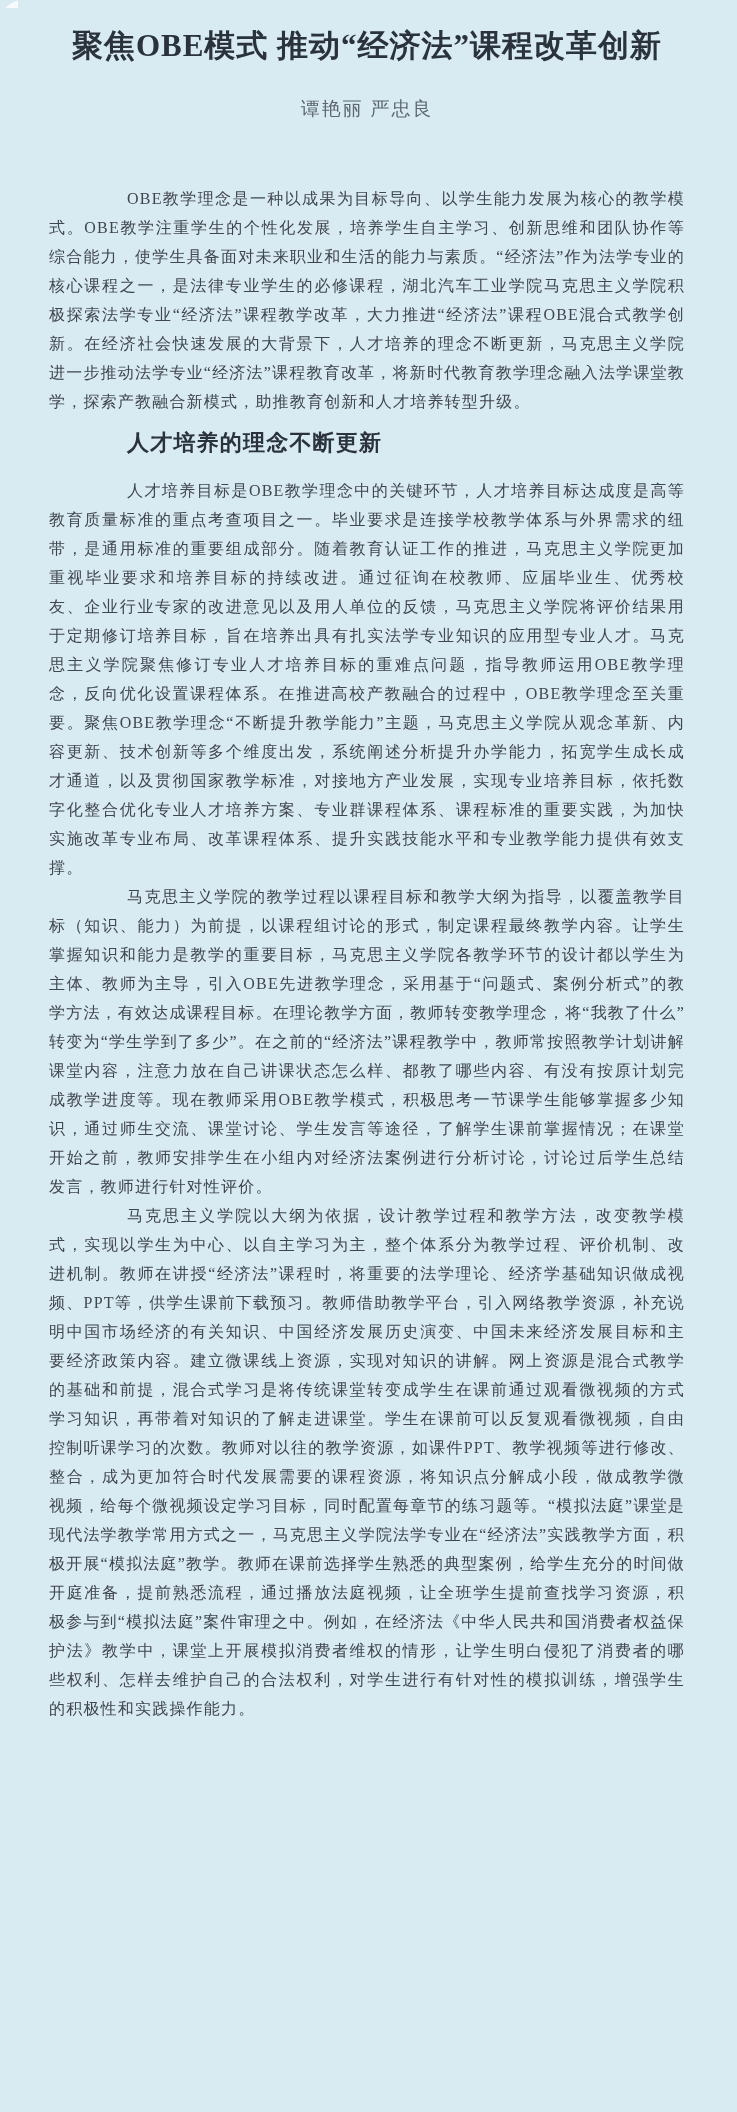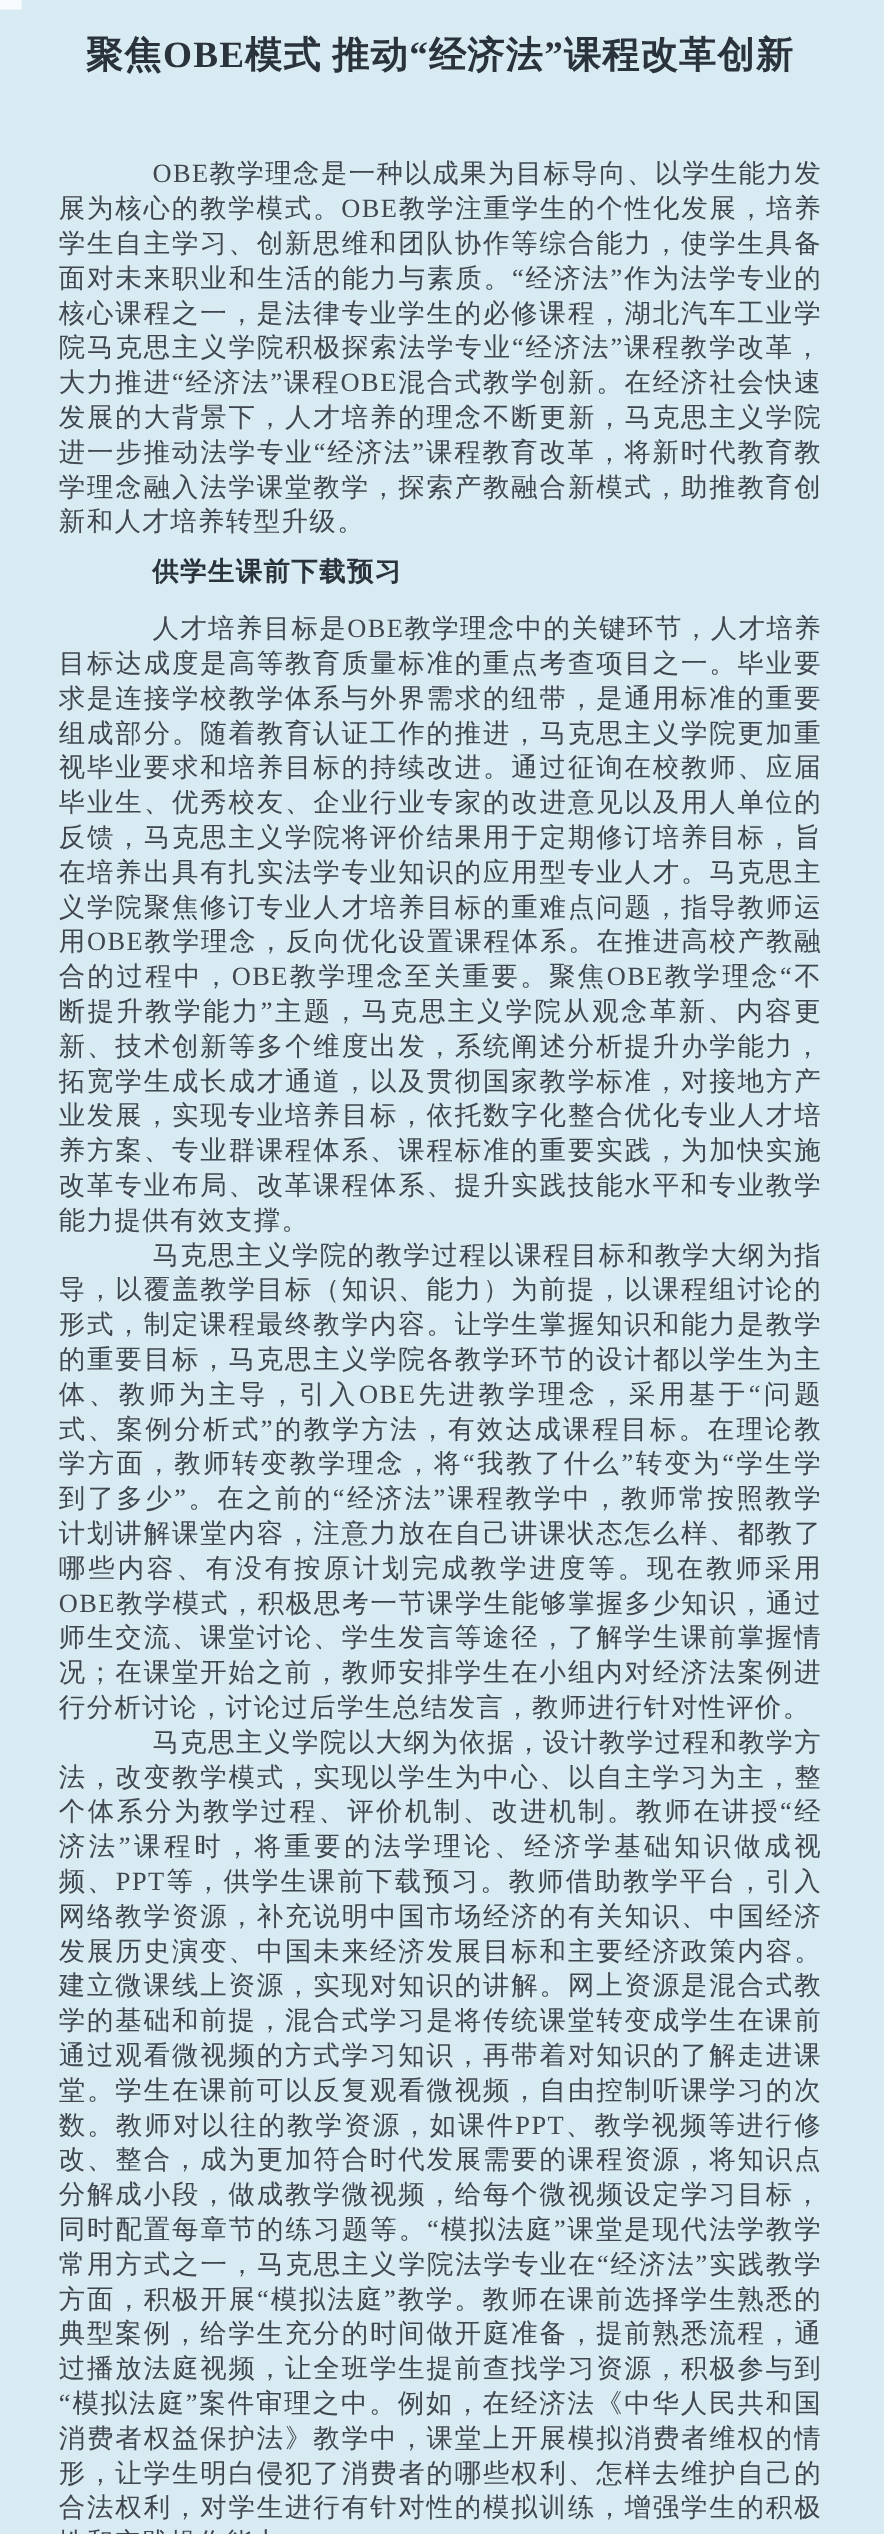--- a/index.html
+++ b/index.html
@@ -10,20 +10,21 @@
   .page {
     position: relative;
     box-sizing: border-box;
     width: 737px;
     height: 2112px;
     background: #d8eaf2;
     overflow: hidden;
     padding: 24px 52px 0 49px;
     font-family: "Liberation Serif", "DejaVu Serif", serif;
     color: #40464e;
+    border-radius: 23px;
   }
   .title {
     margin: 0;
     font-size: 31px;
     line-height: 44px;
     font-weight: bold;
     text-align: center;
     letter-spacing: 1px;
     color: #2a323c;
     white-space: nowrap;
@@ -31,21 +32,21 @@
   .authors {
     margin-top: 28px;
     font-size: 19px;
     line-height: 26px;
     text-align: center;
     letter-spacing: 2px;
     color: #5d6770;
   }
   p.body {
     margin: 0;
-    font-size: 22px;
+    font-size: 16px;
     line-height: 29px;
     letter-spacing: 1.2px;
     text-align: justify;
     text-indent: 78px;
   }
   p.body.first {
     margin-top: 62px;
   }
   h2.section-heading {
     margin: 12px 0 19px 0;
@@ -67,24 +68,25 @@
   }
 </style>
 </head>
 <body>
 
 <div class="page">
   <div class="scan-corner"></div>
 
   <h1 class="title">聚焦OBE模式 推动“经济法”课程改革创新</h1>
 
+  <div class="authors">谭艳丽 严忠良</div>
 
   <p class="body first">OBE教学理念是一种以成果为目标导向、以学生能力发展为核心的教学模式。OBE教学注重学生的个性化发展，培养学生自主学习、创新思维和团队协作等综合能力，使学生具备面对未来职业和生活的能力与素质。“经济法”作为法学专业的核心课程之一，是法律专业学生的必修课程，湖北汽车工业学院马克思主义学院积极探索法学专业“经济法”课程教学改革，大力推进“经济法”课程OBE混合式教学创新。在经济社会快速发展的大背景下，人才培养的理念不断更新，马克思主义学院进一步推动法学专业“经济法”课程教育改革，将新时代教育教学理念融入法学课堂教学，探索产教融合新模式，助推教育创新和人才培养转型升级。</p>
 
-  <h2 class="section-heading">供学生课前下载预习</h2>
+  <h2 class="section-heading">人才培养的理念不断更新</h2>
 
   <p class="body">人才培养目标是OBE教学理念中的关键环节，人才培养目标达成度是高等教育质量标准的重点考查项目之一。毕业要求是连接学校教学体系与外界需求的纽带，是通用标准的重要组成部分。随着教育认证工作的推进，马克思主义学院更加重视毕业要求和培养目标的持续改进。通过征询在校教师、应届毕业生、优秀校友、企业行业专家的改进意见以及用人单位的反馈，马克思主义学院将评价结果用于定期修订培养目标，旨在培养出具有扎实法学专业知识的应用型专业人才。马克思主义学院聚焦修订专业人才培养目标的重难点问题，指导教师运用OBE教学理念，反向优化设置课程体系。在推进高校产教融合的过程中，OBE教学理念至关重要。聚焦OBE教学理念“不断提升教学能力”主题，马克思主义学院从观念革新、内容更新、技术创新等多个维度出发，系统阐述分析提升办学能力，拓宽学生成长成才通道，以及贯彻国家教学标准，对接地方产业发展，实现专业培养目标，依托数字化整合优化专业人才培养方案、专业群课程体系、课程标准的重要实践，为加快实施改革专业布局、改革课程体系、提升实践技能水平和专业教学能力提供有效支撑。</p>
 
 
   <p class="body">马克思主义学院的教学过程以课程目标和教学大纲为指导，以覆盖教学目标（知识、能力）为前提，以课程组讨论的形式，制定课程最终教学内容。让学生掌握知识和能力是教学的重要目标，马克思主义学院各教学环节的设计都以学生为主体、教师为主导，引入OBE先进教学理念，采用基于“问题式、案例分析式”的教学方法，有效达成课程目标。在理论教学方面，教师转变教学理念，将“我教了什么”转变为“学生学到了多少”。在之前的“经济法”课程教学中，教师常按照教学计划讲解课堂内容，注意力放在自己讲课状态怎么样、都教了哪些内容、有没有按原计划完成教学进度等。现在教师采用OBE教学模式，积极思考一节课学生能够掌握多少知识，通过师生交流、课堂讨论、学生发言等途径，了解学生课前掌握情况；在课堂开始之前，教师安排学生在小组内对经济法案例进行分析讨论，讨论过后学生总结发言，教师进行针对性评价。</p>
 
 
   <p class="body">马克思主义学院以大纲为依据，设计教学过程和教学方法，改变教学模式，实现以学生为中心、以自主学习为主，整个体系分为教学过程、评价机制、改进机制。教师在讲授“经济法”课程时，将重要的法学理论、经济学基础知识做成视频、PPT等，供学生课前下载预习。教师借助教学平台，引入网络教学资源，补充说明中国市场经济的有关知识、中国经济发展历史演变、中国未来经济发展目标和主要经济政策内容。建立微课线上资源，实现对知识的讲解。网上资源是混合式教学的基础和前提，混合式学习是将传统课堂转变成学生在课前通过观看微视频的方式学习知识，再带着对知识的了解走进课堂。学生在课前可以反复观看微视频，自由控制听课学习的次数。教师对以往的教学资源，如课件PPT、教学视频等进行修改、整合，成为更加符合时代发展需要的课程资源，将知识点分解成小段，做成教学微视频，给每个微视频设定学习目标，同时配置每章节的练习题等。“模拟法庭”课堂是现代法学教学常用方式之一，马克思主义学院法学专业在“经济法”实践教学方面，积极开展“模拟法庭”教学。教师在课前选择学生熟悉的典型案例，给学生充分的时间做开庭准备，提前熟悉流程，通过播放法庭视频，让全班学生提前查找学习资源，积极参与到“模拟法庭”案件审理之中。例如，在经济法《中华人民共和国消费者权益保护法》教学中，课堂上开展模拟消费者维权的情形，让学生明白侵犯了消费者的哪些权利、怎样去维护自己的合法权利，对学生进行有针对性的模拟训练，增强学生的积极性和实践操作能力。</p>
 
 </div>

